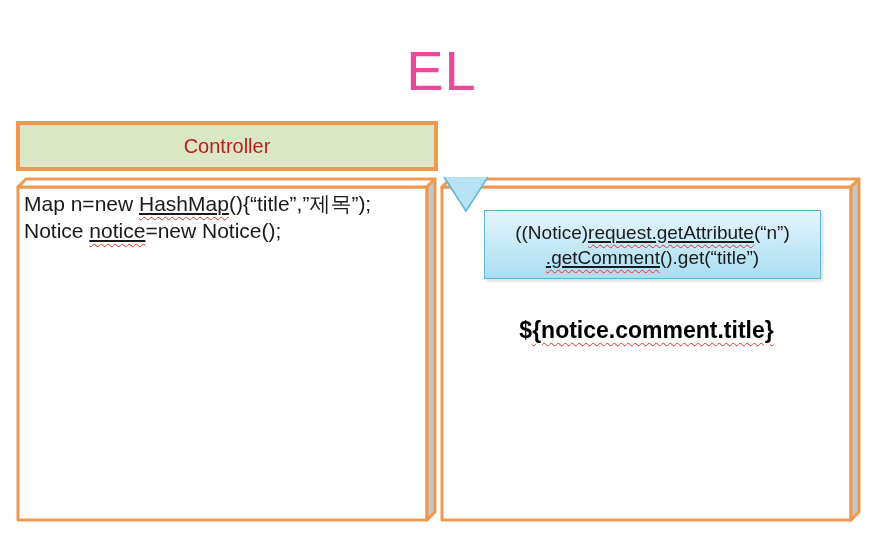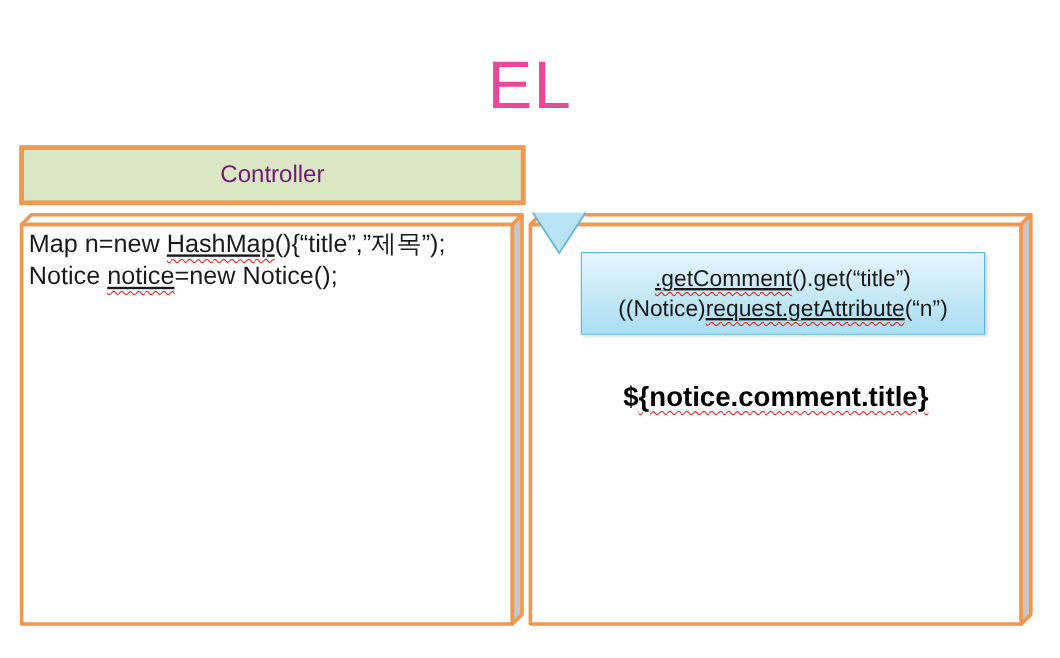--- a/index.html
+++ b/index.html
@@ -33,21 +33,21 @@
     letter-spacing:1px;
     color:#ec4899;
   }
   .hdr{
     position:absolute;
     top:121px;height:50px;width:422px;
     background:var(--header_fill);
     border:4px solid var(--orange);
     display:flex;align-items:center;justify-content:center;
     font-size:20px;
-    color:#701a75;
+    color:#b91c1c;
   }
   .hdr.c{left:16px;}
   .hdr.v{left:440px;}
   .cube{
     position:absolute;
     top:177px;width:421px;height:345px;padding-left:13px;
   }
   .cube.c{left:16px;}
   .cube.v{left:440px;}
   .cube svg{position:absolute;left:0;top:0;overflow:visible;}
@@ -126,22 +126,22 @@
   </div>
 
   <div class="cube v">
     <svg width="421" height="345" viewBox="0 0 421 345">
       <polygon class="cube-front" points="2,10 411,10 411,343 2,343"></polygon>
       <polygon class="cube-top" points="10,2 419,2 411,10 2,10"></polygon>
       <polygon class="cube-side" points="419,2 419,335 411,343 411,10"></polygon>
     </svg>
 
     <div class="callout">
+        <div class="code-line"><span>((Notice)</span><span class="wavy"><span class="solidu">request.getAttribute</span></span><span>(“n”)</span></div>
         <div class="code-line"><span class="wavy"><span class="solidu">.getComment</span></span><span>().get(“title”)</span></div>
-        <div class="code-line"><span>((Notice)</span><span class="wavy"><span class="solidu">request.getAttribute</span></span><span>(“n”)</span></div>
       </div>
 
     <svg class="tail" width="52" height="40" viewBox="0 0 52 40">
       <polygon points="4,0 48,0 26,34" fill="#B7E3F4"></polygon>
       <path d="M4,0 L26,34 L48,0" fill="none" stroke="#5FB8D8" stroke-width="1.5"></path>
     </svg>
 
     <div class="el-expr"><span>$</span><span class="wavy">{notice.comment.title}</span></div>
   </div>
 

